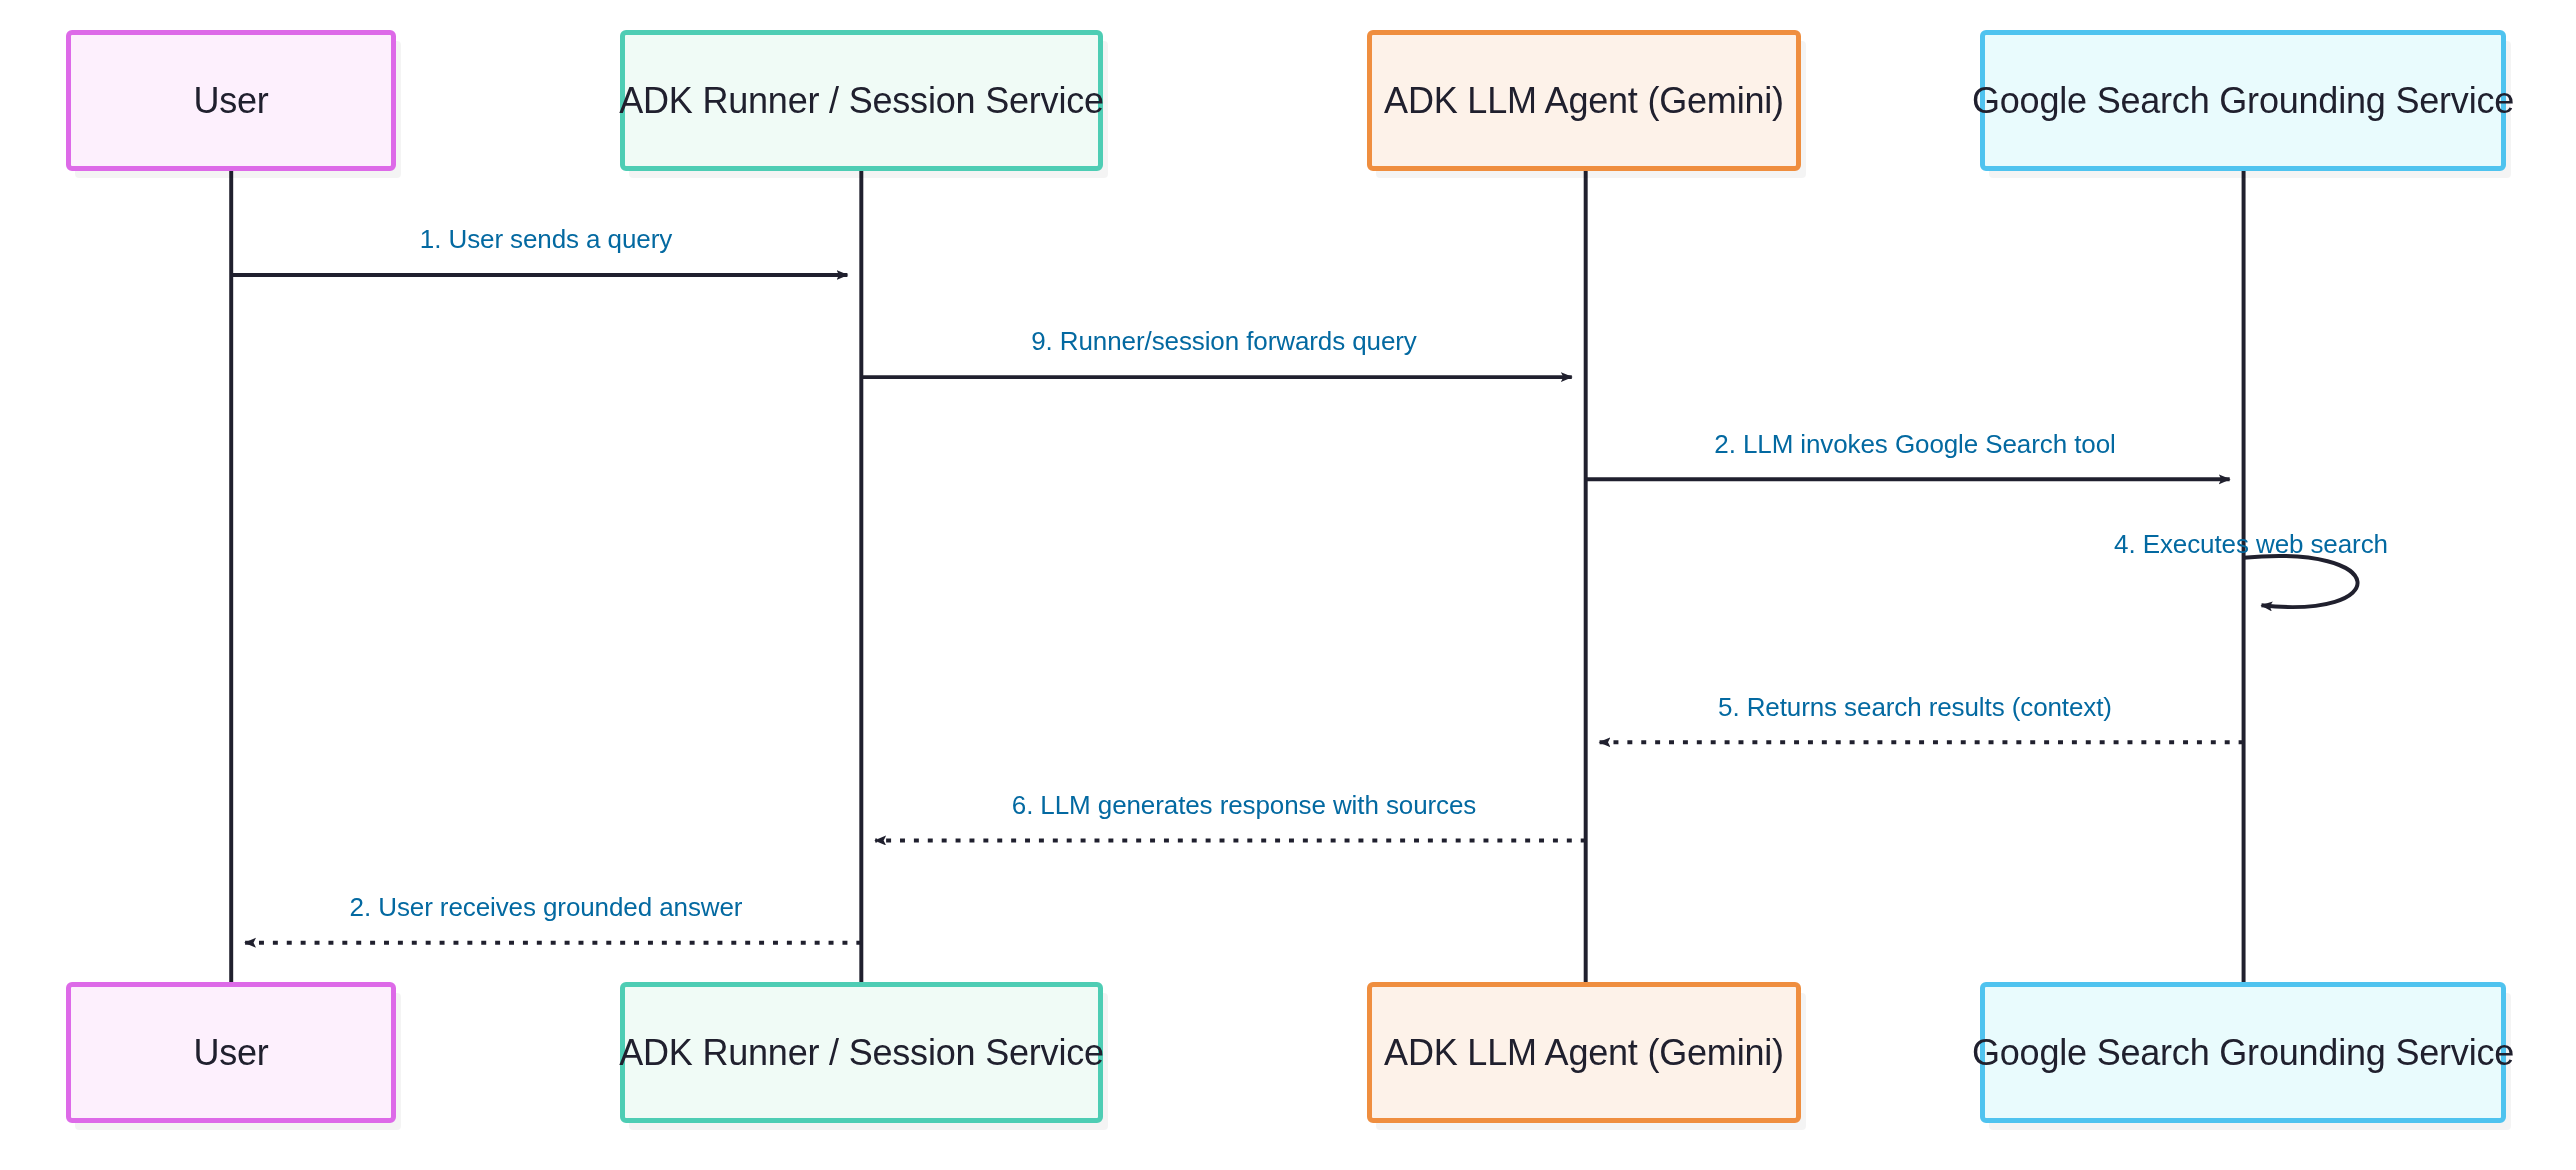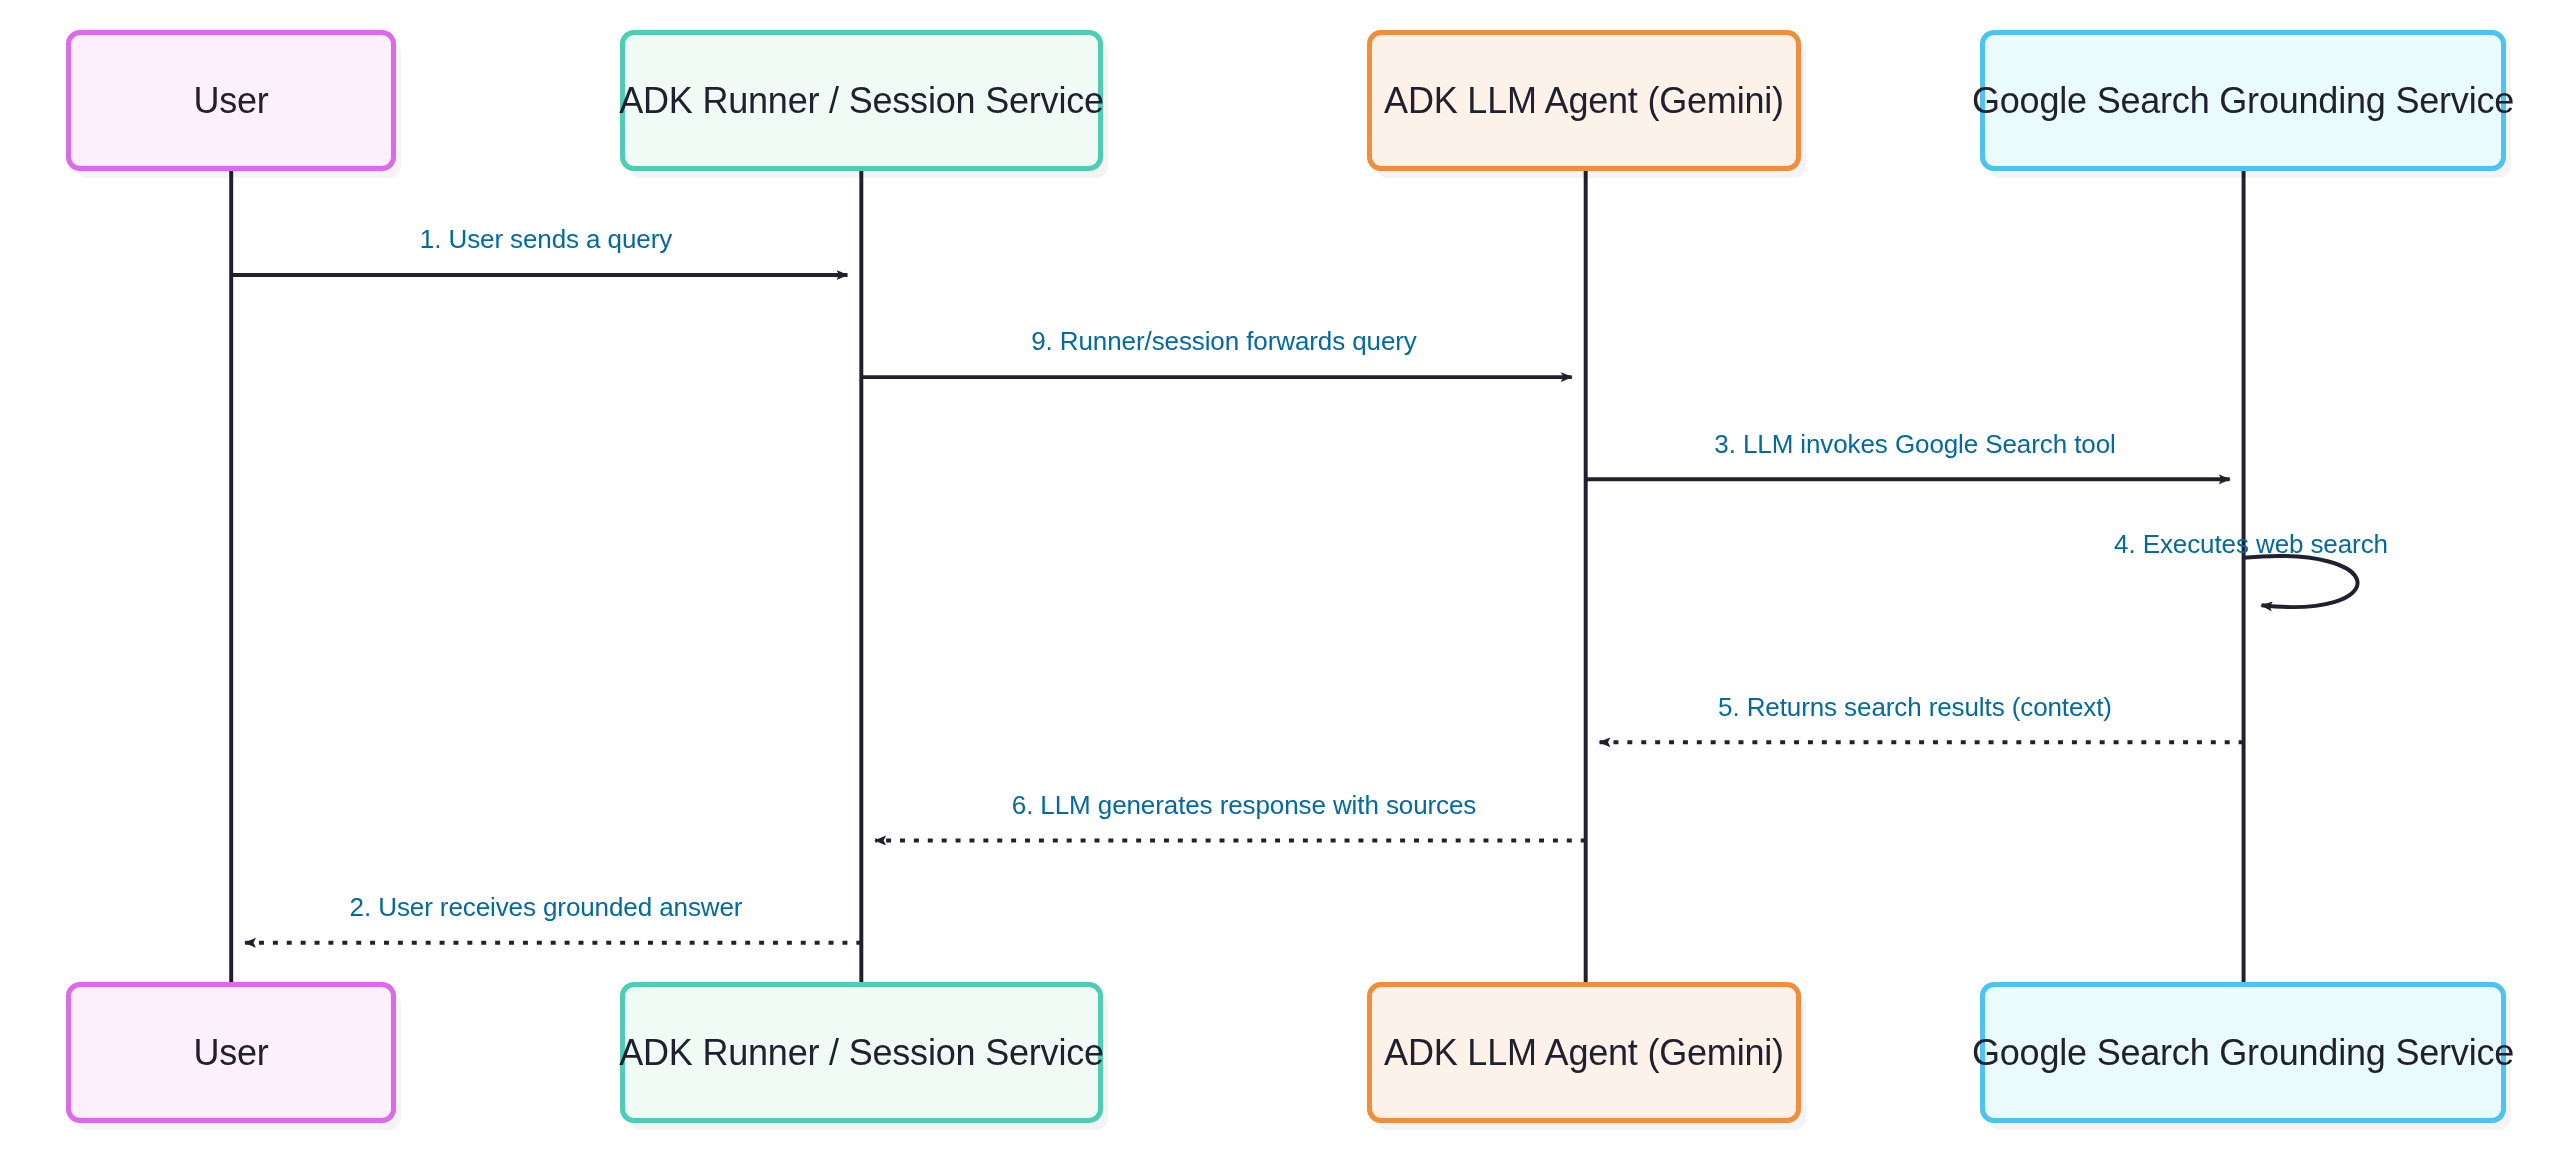--- a/index.html
+++ b/index.html
@@ -20,21 +20,21 @@
   #diagram-svg {
     position: absolute;
     top: 0;
     left: 0;
     width: 2576px;
     height: 1171px;
   }
   .actor-box {
     position: absolute;
     box-sizing: border-box;
-    border-radius: 14px;
+    border-radius: 6px;
     border-style: solid;
     border-width: 5px;
     display: flex;
     align-items: center;
     justify-content: center;
     box-shadow: 7px 9px 0px -2px rgba(0,0,0,0.045);
     z-index: 3;
   }
   .actor-label {
     font-family: "Liberation Sans", sans-serif;
@@ -110,21 +110,21 @@
       <div class="actor-box" style="left: 1367px; top: 982px; width: 434px; height: 141px; background: rgb(253, 242, 233); border-color: rgb(239, 142, 63);">
         <span class="actor-label">ADK LLM Agent (Gemini)</span>
       </div>
       <div class="actor-box" style="left: 1980px; top: 982px; width: 526px; height: 141px; background: rgb(233, 251, 253); border-color: rgb(79, 195, 239);">
         <span class="actor-label">Google Search Grounding Service</span>
       </div>
     </div>
   <div id="message-labels-layer">
       <div class="msg-label" style="left: 546px; top: 224px;">1. User sends a query</div>
       <div class="msg-label" style="left: 1224px; top: 326px;">9. Runner/session forwards query</div>
-      <div class="msg-label" style="left: 1915px; top: 429px;">3. LLM invokes Google Search tool</div>
+      <div class="msg-label" style="left: 1915px; top: 429px;">2. LLM invokes Google Search tool</div>
       <div class="msg-label" style="left: 2215px; top: 529px; margin-left: 36px;">4. Executes web search</div>
       <div class="msg-label" style="left: 1915px; top: 692px;">5. Returns search results (context)</div>
       <div class="msg-label" style="left: 1224px; top: 790px; margin-left: 20px;">6. LLM generates response with sources</div>
       <div class="msg-label" style="left: 546px; top: 892px;">2. User receives grounded answer</div>
     </div>
 
 </div>
 
 
 </body></html>

